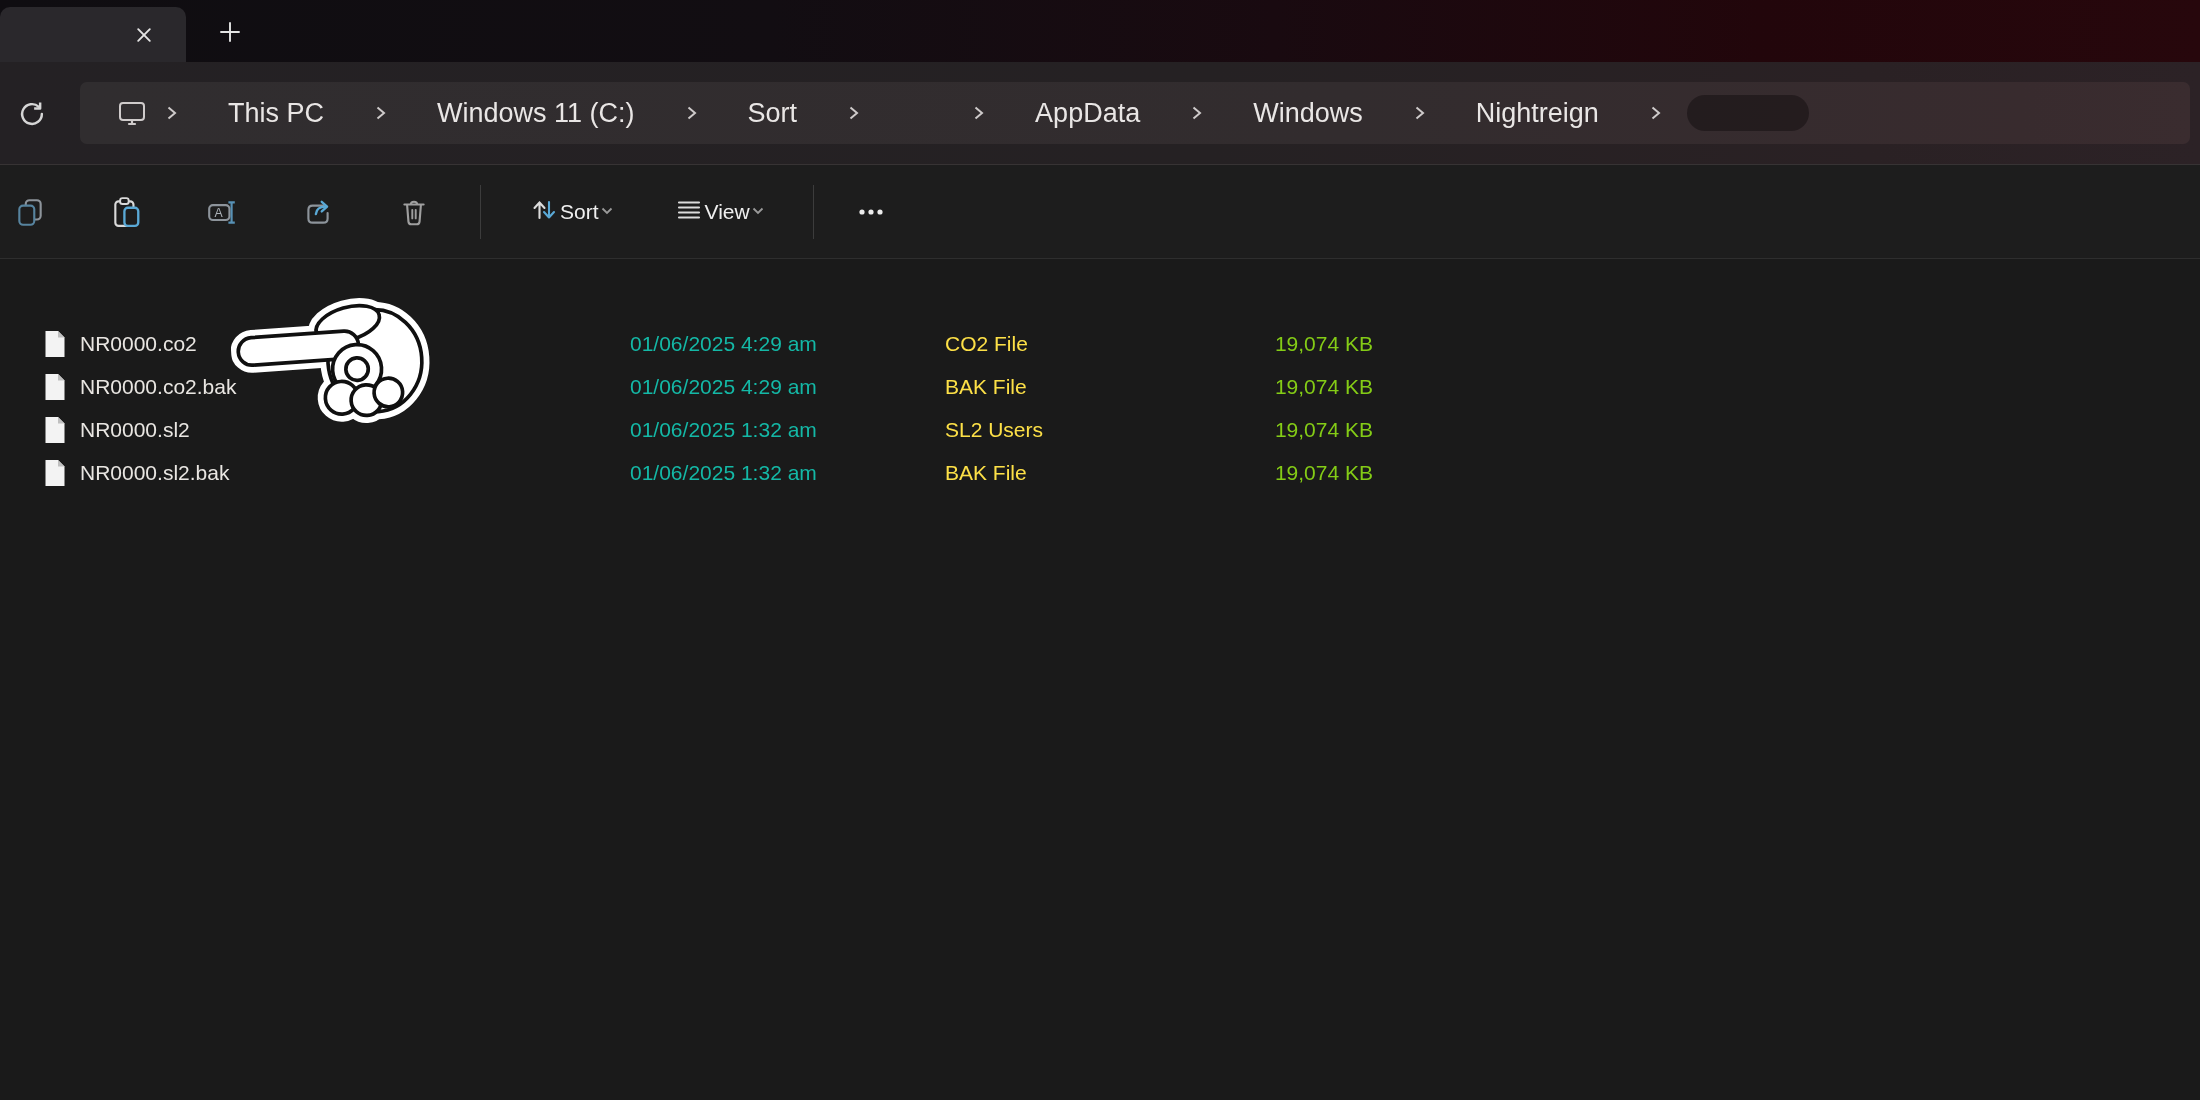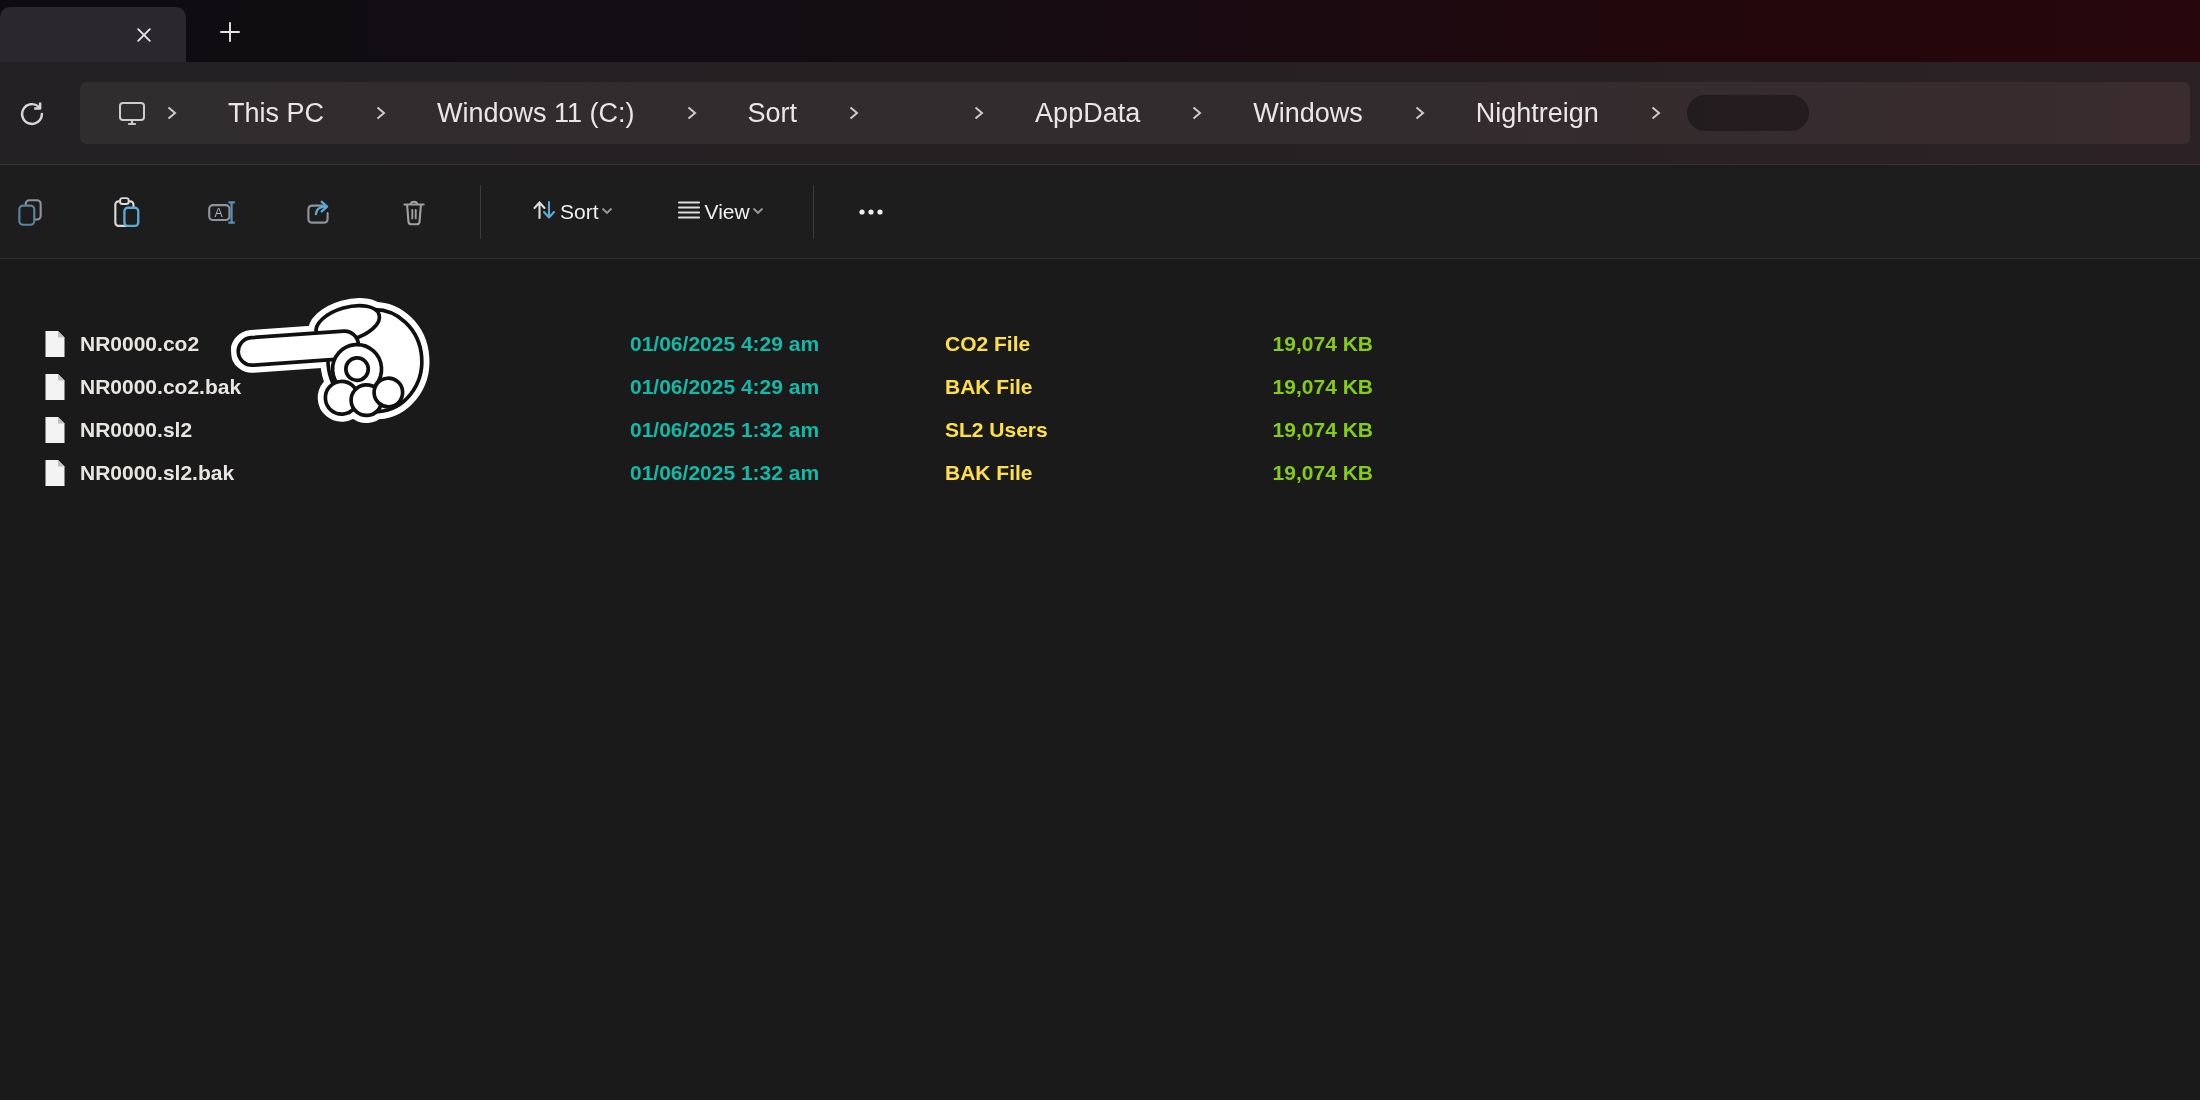--- a/index.html
+++ b/index.html
@@ -54,21 +54,21 @@
   .labeled-btn .lbl{color:#efefef; font-size:21px;}
   .more-btn{width:66px;height:58px;border-radius:6px;margin:0 6px;}
   
   .filearea{position:relative; height:841px; background:#1a1a1a;}
   .colheaders{position:relative; height:63px;}
   .colh{position:absolute; top:0; height:63px; display:flex; align-items:center;
         color:#cccac8; font-size:21px; cursor:default;}
   .colh.name{left:45px;} .colh.date{left:630px;} .colh.type{left:945px;} .colh.size{left:1228px;}
   .col-sep{position:absolute; top:9px; height:45px; width:1px; background:#3e3e3e;}
   .sort-caret{position:absolute; left:330px; top:5px;}
-  .rows{position:absolute; top:63px; left:0; right:0;font-weight:bold;}
+  .rows{position:absolute; top:63px; left:0; right:0;}
   .row{position:relative; height:43px;}
   .cell{position:absolute; top:0; height:43px; display:flex; align-items:center; font-size:21px; white-space:nowrap;}
   .c-icon{left:44px;} .c-name{left:80px; color:#e9e6e2;}
   .c-date{left:630px; color:#14b8a6;} .c-type{left:945px; color:#fde047;}
   .c-size{left:1150px; width:223px; justify-content:flex-end; color:#84cc16;}
   
   .hand{position:absolute; left:232px; top:296px; width:204px; height:130px;
         transform:rotate(-4deg); z-index:6; pointer-events:none;}
 </style>
 </head>

